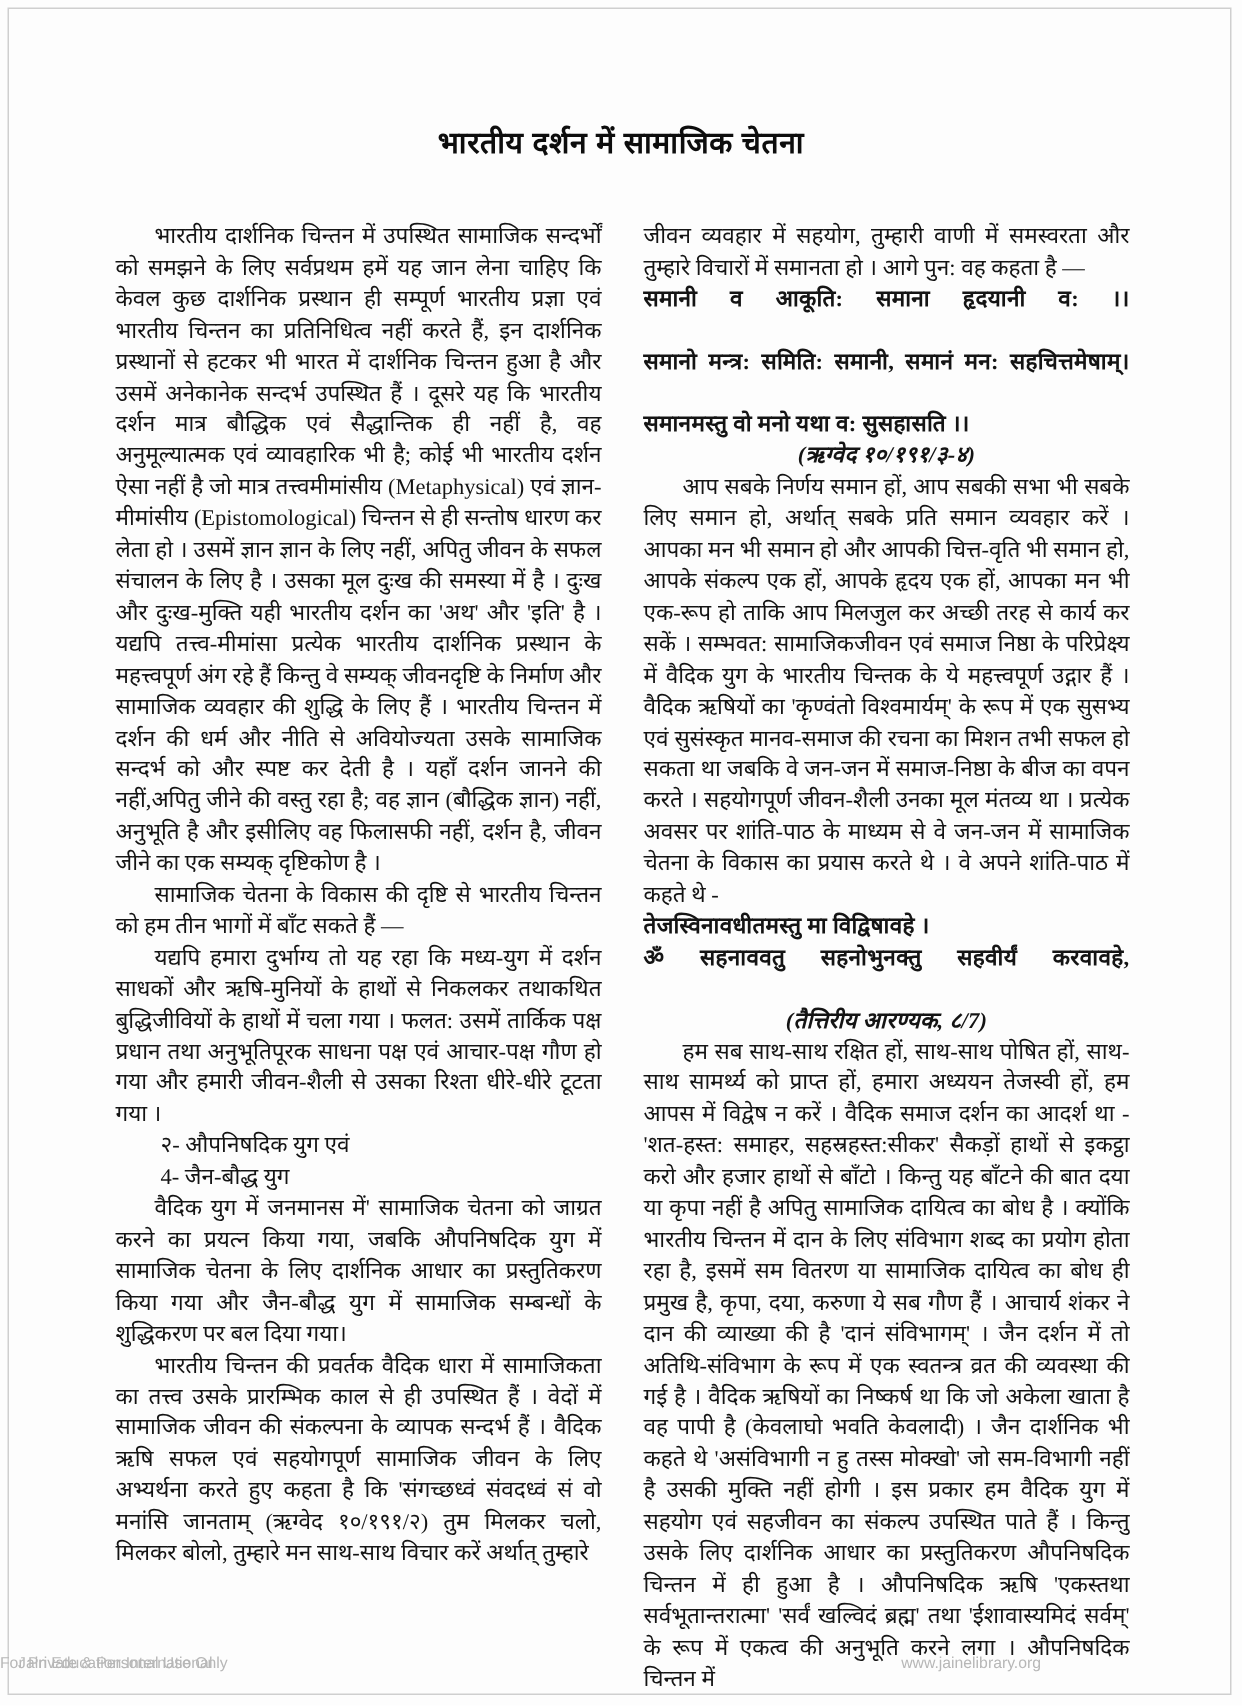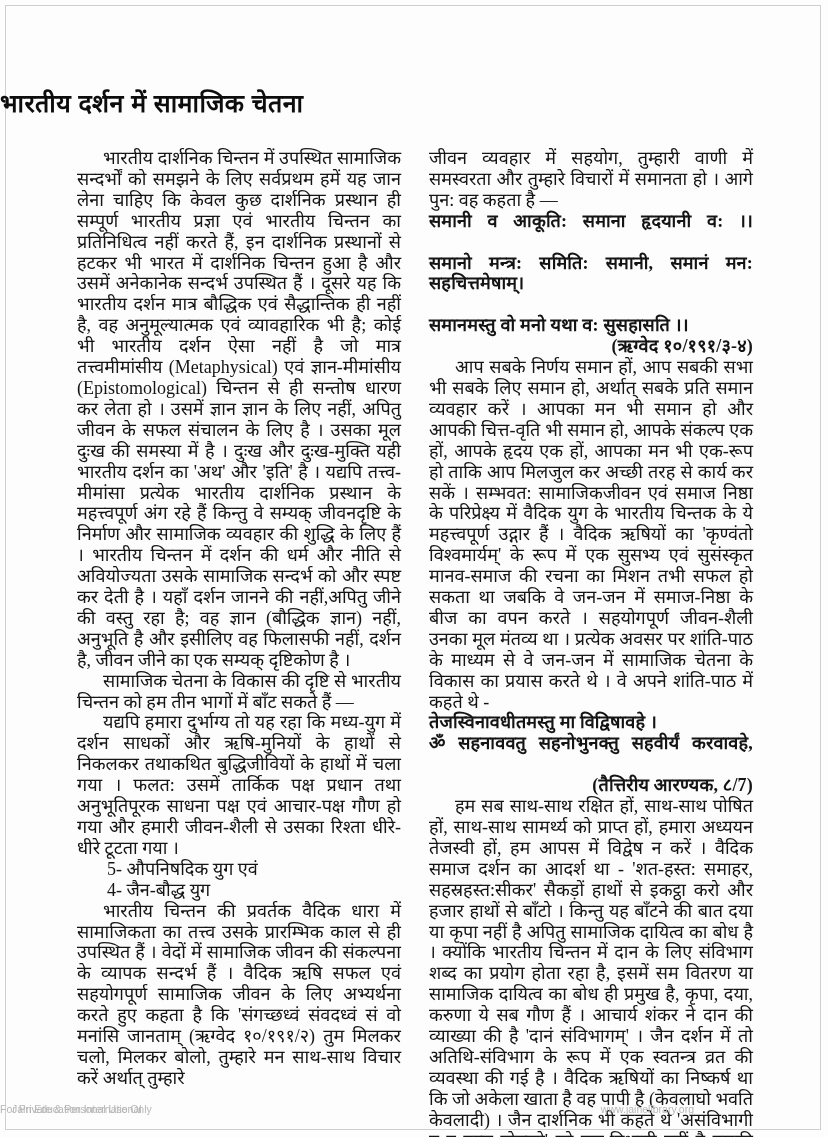--- a/index.html
+++ b/index.html
@@ -31,40 +31,41 @@
     width: 816px; height: 1125px;
     border: 1px solid #cfcfcf;
     box-sizing: border-box;
     pointer-events: none;
   }
 
   .page-title {
     position: absolute;
     left: 0; top: 68px;
     width: 828px;
+    text-align: center;
     font-family: "Liberation Sans", "DejaVu Sans", sans-serif;
     font-weight: bold;
-    font-size: 25px;
+    font-size: 20px;
     letter-spacing: 0.4px;
     color: #0d0d0d;
   }
 
   .columns {
     position: absolute;
     left: 77px;
     top: 148px;
     width: 676px;
     height: 910px;
     display: flex;
     gap: 28px;
   }
 
   .col {
     width: 324px;
-    font-size: 18px;
+    font-size: 15px;
     line-height: 20.9px;
     text-align: justify;
     text-justify: inter-word;
     color: #141414;
   }
 
   .col p {
     margin: 0;
     text-indent: 26px;
     hyphens: none;
@@ -91,23 +92,24 @@
     text-align: justify;
   }
   .verse .vline::after {
     content: "";
     display: inline-block;
     width: 100%;
   }
   .verse .vline.last::after { content: none; }
   .verse-src {
     font-weight: bold;
-    text-align: right;
+    text-align: center;
     text-indent: 0;
     display: block;
+    font-style: italic;
   }
 
   .footer {
     position: absolute;
     left: 0;
     top: 1100px;
     width: 712px;
     height: 22px;
     font-family: "Liberation Sans", "DejaVu Sans", sans-serif;
     font-size: 10.5px;
@@ -132,23 +134,24 @@
 
   <h1 class="page-title">भारतीय दर्शन में सामाजिक चेतना</h1>
 
   <div class="columns">
 
     <div class="col" id="left-col">
         <p>भारतीय दार्शनिक चिन्तन में उपस्थित सामाजिक सन्दर्भों को समझने के लिए सर्वप्रथम हमें यह जान लेना चाहिए कि केवल कुछ दार्शनिक प्रस्थान ही सम्पूर्ण भारतीय प्रज्ञा एवं भारतीय चिन्तन का प्रतिनिधित्व नहीं करते हैं, इन दार्शनिक प्रस्थानों से हटकर भी भारत में दार्शनिक चिन्तन हुआ है और उसमें अनेकानेक सन्दर्भ उपस्थित हैं । दूसरे यह कि भारतीय दर्शन मात्र बौद्धिक एवं सैद्धान्तिक ही नहीं है, वह अनुमूल्यात्मक एवं व्यावहारिक भी है; कोई भी भारतीय दर्शन ऐसा नहीं है जो मात्र तत्त्वमीमांसीय (Metaphysical) एवं ज्ञान-मीमांसीय (Epistomological) चिन्तन से ही सन्तोष धारण कर लेता हो । उसमें ज्ञान ज्ञान के लिए नहीं, अपितु जीवन के सफल संचालन के लिए है । उसका मूल दुःख की समस्या में है । दुःख और दुःख-मुक्ति यही भारतीय दर्शन का 'अथ' और 'इति' है । यद्यपि तत्त्व-मीमांसा प्रत्येक भारतीय दार्शनिक प्रस्थान के महत्त्वपूर्ण अंग रहे हैं किन्तु वे सम्यक् जीवनदृष्टि के निर्माण और सामाजिक व्यवहार की शुद्धि के लिए हैं । भारतीय चिन्तन में दर्शन की धर्म और नीति से अवियोज्यता उसके सामाजिक सन्दर्भ को और स्पष्ट कर देती है । यहाँ दर्शन जानने की नहीं,अपितु जीने की वस्तु रहा है; वह ज्ञान (बौद्धिक ज्ञान) नहीं, अनुभूति है और इसीलिए वह फिलासफी नहीं, दर्शन है, जीवन जीने का एक सम्यक् दृष्टिकोण है ।</p>
         <p>सामाजिक चेतना के विकास की दृष्टि से भारतीय चिन्तन को हम तीन भागों में बाँट सकते हैं —</p>
         <p>यद्यपि हमारा दुर्भाग्य तो यह रहा कि मध्य-युग में दर्शन साधकों और ऋषि-मुनियों के हाथों से निकलकर तथाकथित बुद्धिजीवियों के हाथों में चला गया । फलत: उसमें तार्किक पक्ष प्रधान तथा अनुभूतिपूरक साधना पक्ष एवं आचार-पक्ष गौण हो गया और हमारी जीवन-शैली से उसका रिश्ता धीरे-धीरे टूटता गया ।</p>
         <div class="enum">
-          <span class="line">5- औपनिषदिक युग एवं</span>
+          <span class="line">२- औपनिषदिक युग एवं</span>
           <span class="line">4- जैन-बौद्ध युग</span>
         </div>
+        <p>वैदिक युग में जनमानस में' सामाजिक चेतना को जाग्रत करने का प्रयत्न किया गया, जबकि औपनिषदिक युग में सामाजिक चेतना के लिए दार्शनिक आधार का प्रस्तुतिकरण किया गया और जैन-बौद्ध युग में सामाजिक सम्बन्धों के शुद्धिकरण पर बल दिया गया।</p>
         <p>भारतीय चिन्तन की प्रवर्तक वैदिक धारा में सामाजिकता का तत्त्व उसके प्रारम्भिक काल से ही उपस्थित हैं । वेदों में सामाजिक जीवन की संकल्पना के व्यापक सन्दर्भ हैं । वैदिक ऋषि सफल एवं सहयोगपूर्ण सामाजिक जीवन के लिए अभ्यर्थना करते हुए कहता है कि 'संगच्छध्वं संवदध्वं सं वो मनांसि जानताम् (ऋग्वेद १०/१९१/२) तुम मिलकर चलो, मिलकर बोलो, तुम्हारे मन साथ-साथ विचार करें अर्थात् तुम्हारे</p>
       </div>
 
     <div class="col" id="right-col">
         <p class="noindent">जीवन व्यवहार में सहयोग, तुम्हारी वाणी में समस्वरता और तुम्हारे विचारों में समानता हो । आगे पुन: वह कहता है —</p>
         <div class="verse">
           <span class="vline">समानी व आकूति: समाना हृदयानी व: ।।</span>
           <span class="vline">समानो मन्त्र: समिति: समानी, समानं मन: सहचित्तमेषाम्।</span>
           <span class="vline last">समानमस्तु वो मनो यथा व: सुसहासति ।।</span>
           <span class="verse-src">(ऋग्वेद १०/१९१/३-४)</span>

